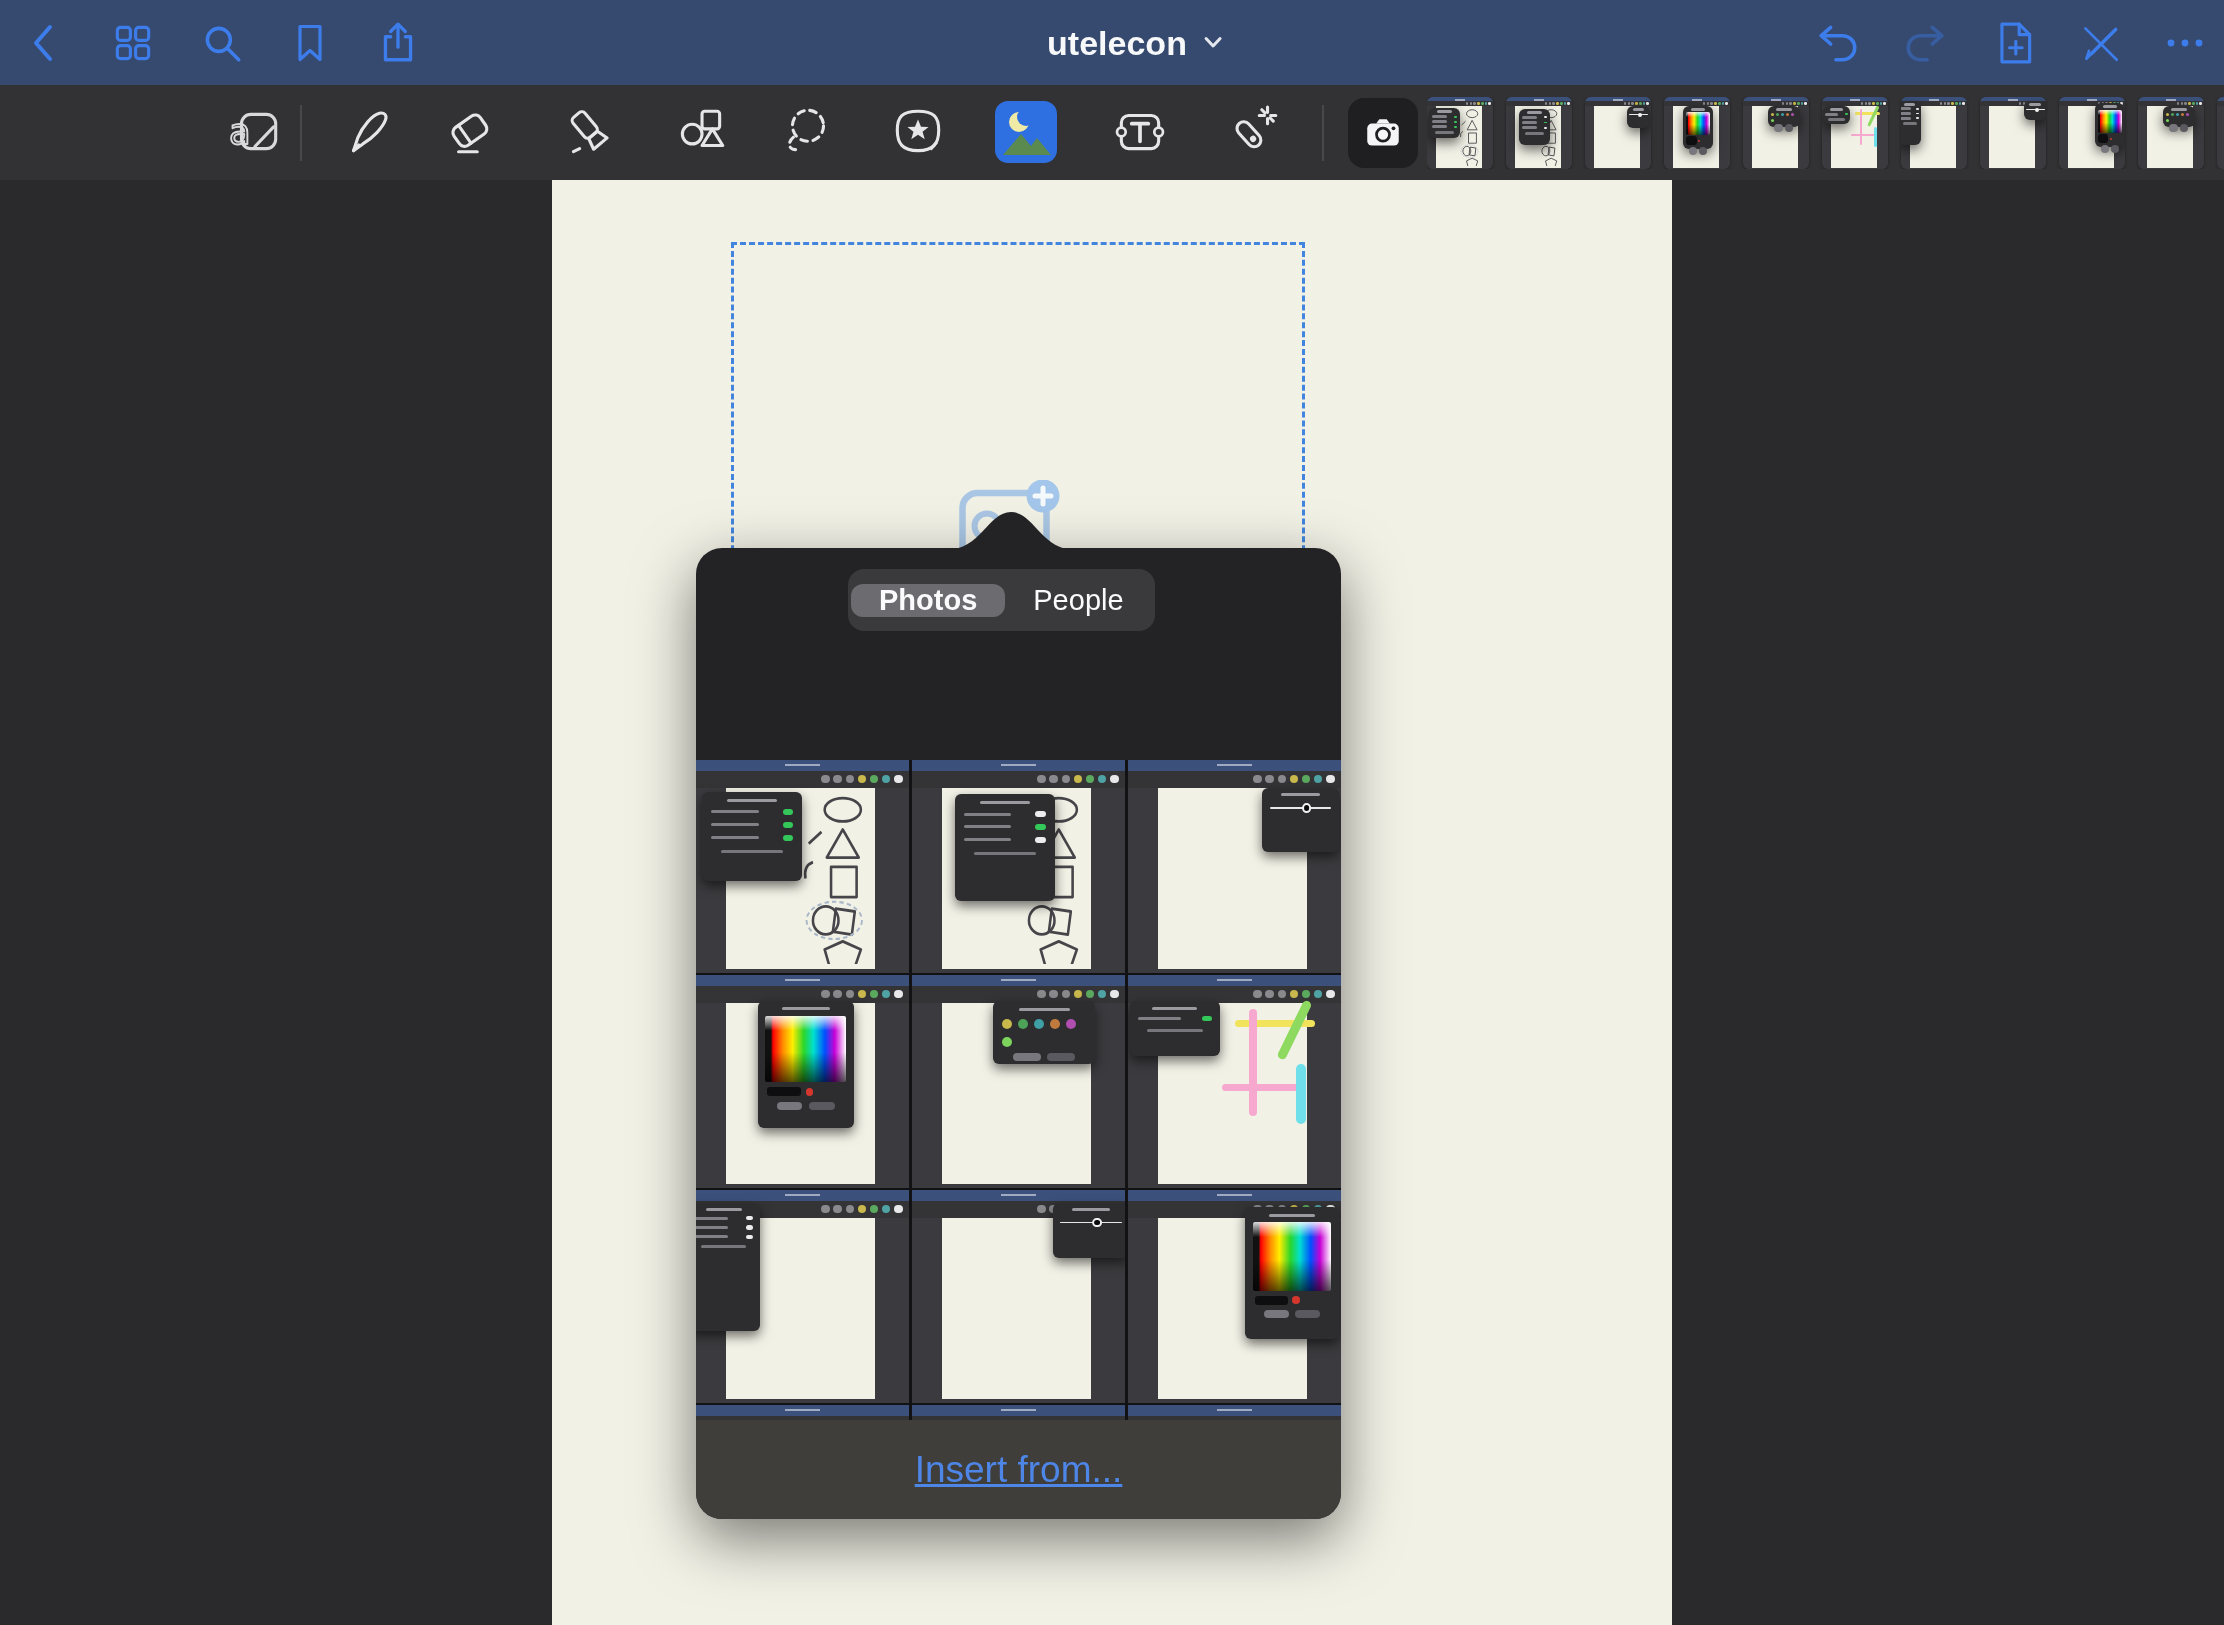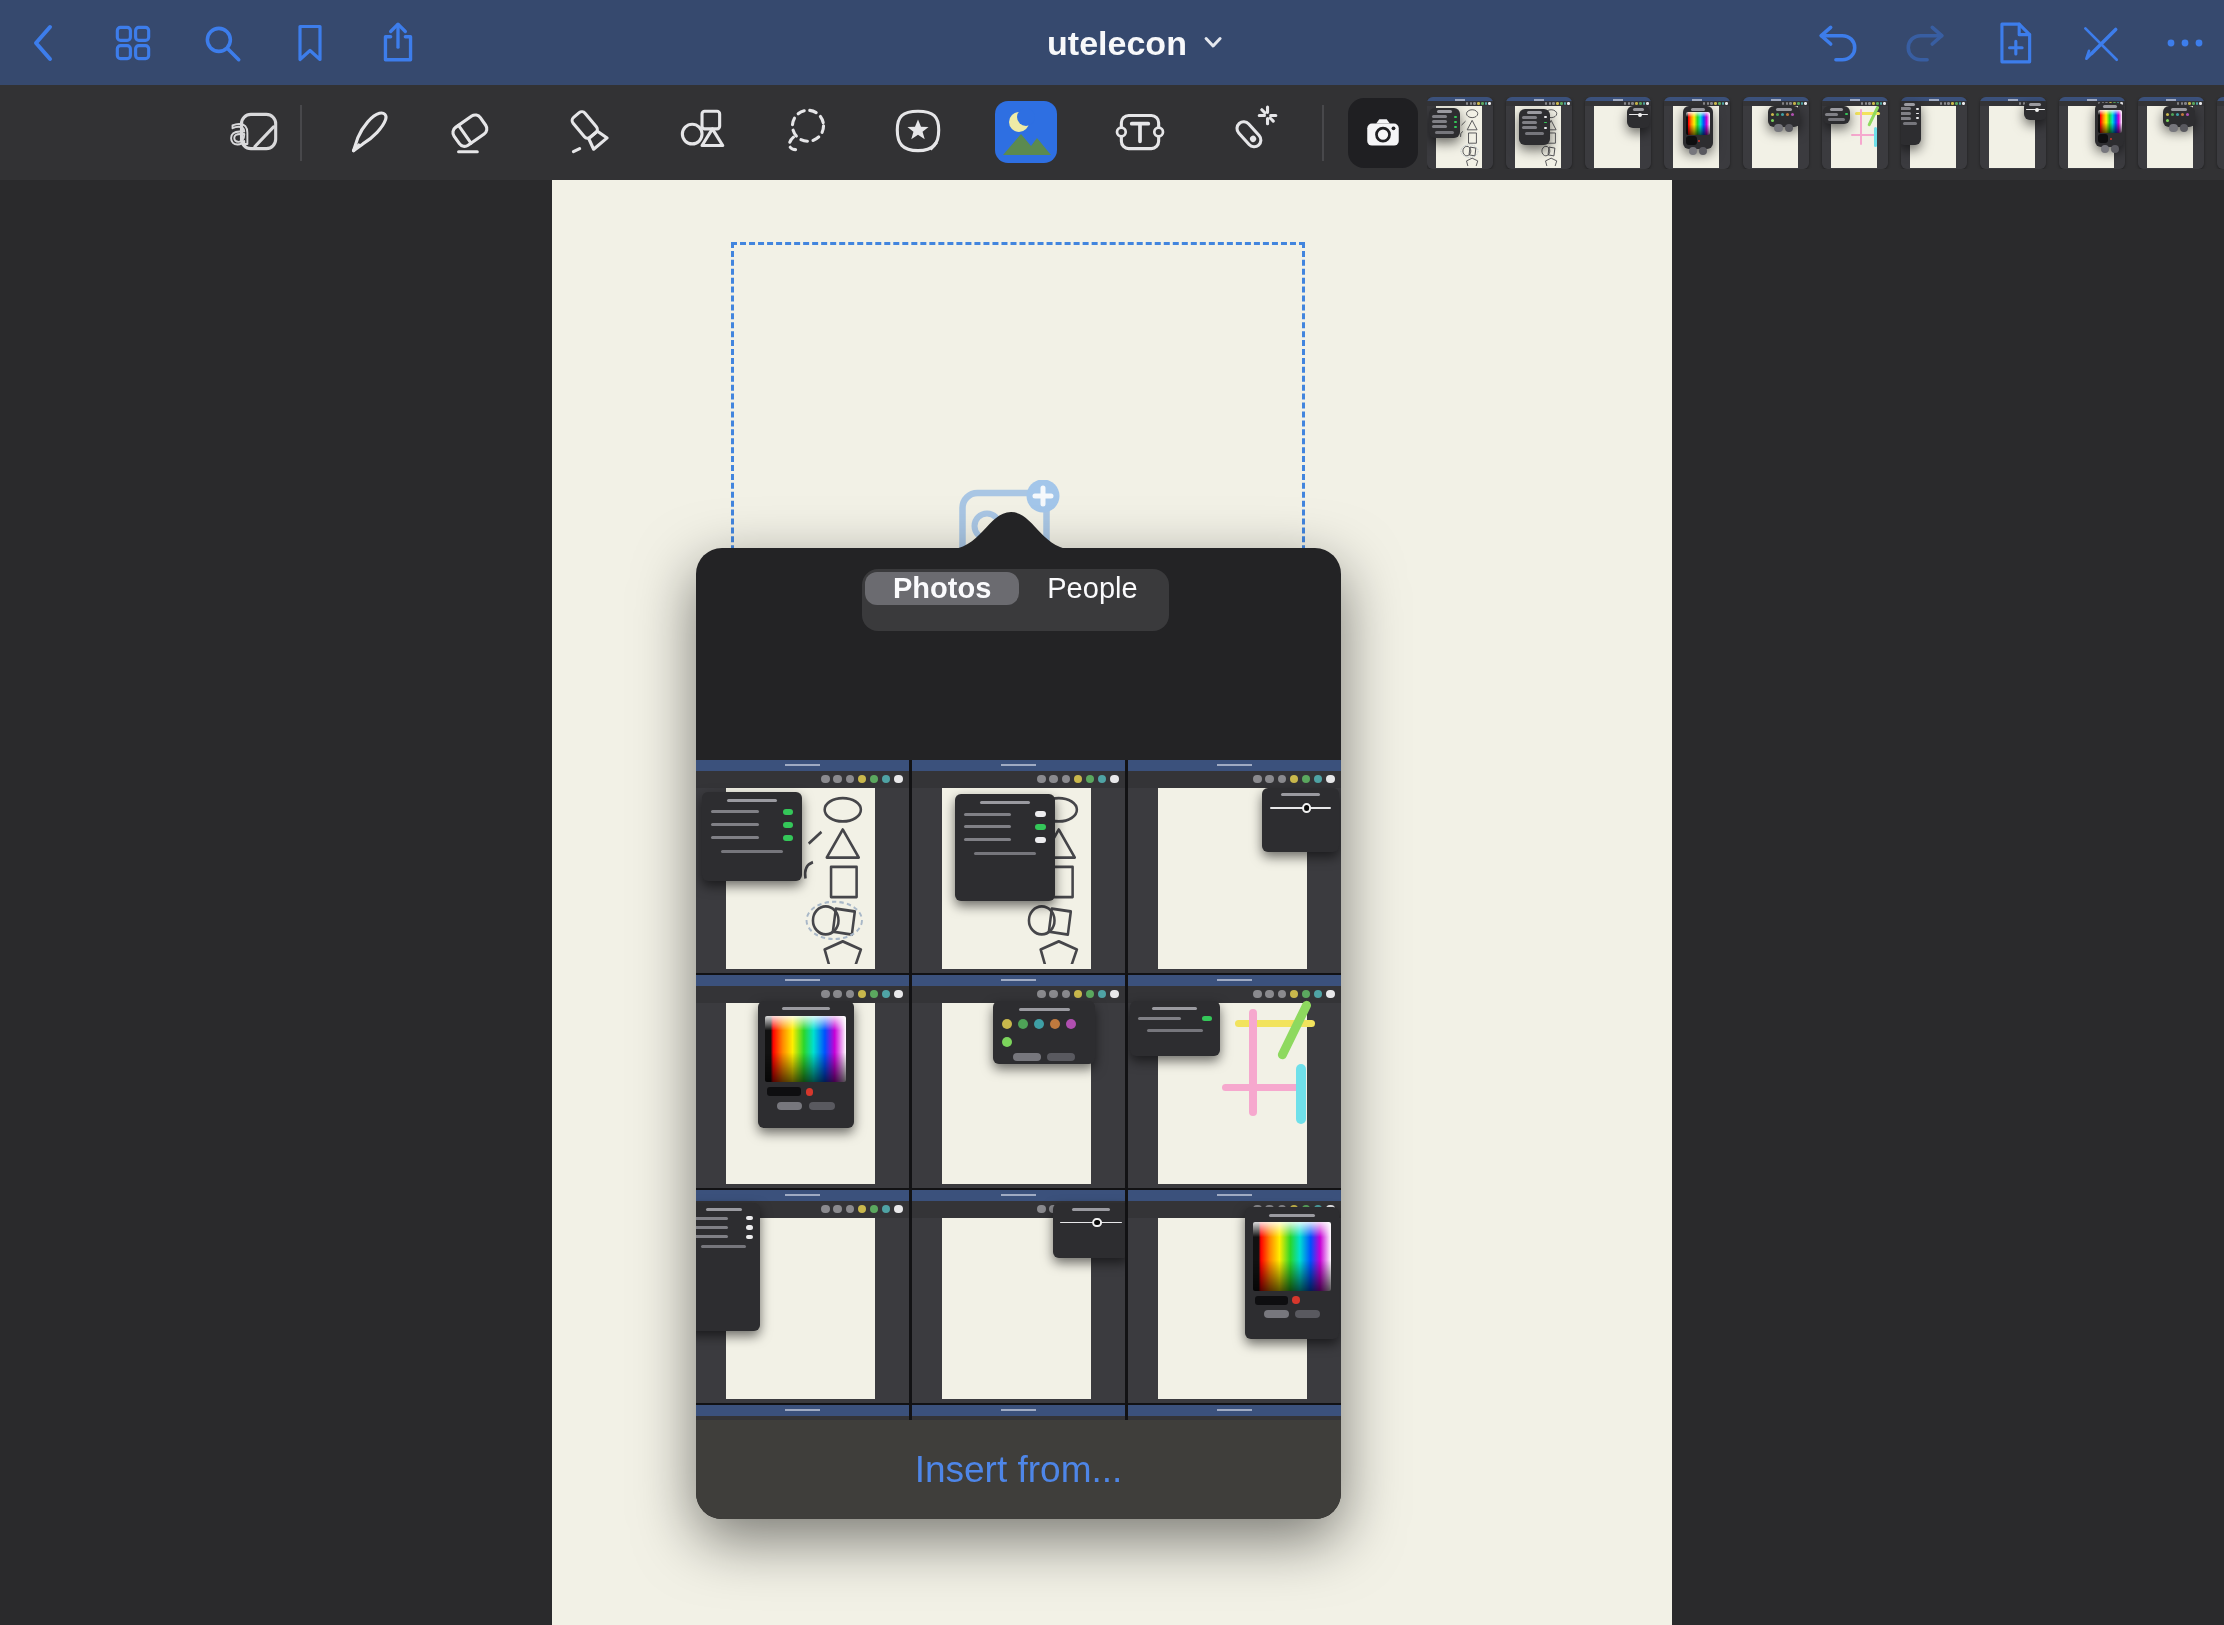--- a/index.html
+++ b/index.html
@@ -30,32 +30,32 @@
   
   .workspace{position:absolute;left:0;top:180px;width:2224px;height:1445px;background:#2A2A2C;}
   .page{position:absolute;left:552px;top:0;width:1120px;height:1445px;background:#F2F1E6;}
   .sel-rect{position:absolute;left:179px;top:62px;width:568px;height:330px;border:3px dashed #4285DE;z-index:4;}
   .ph-icon{position:absolute;left:402px;top:300px;z-index:5;}
   
   .popup{position:absolute;left:696px;top:548px;width:645px;height:971px;background:#232325;border-radius:26px;
     z-index:20;box-shadow:0 20px 60px rgba(0,0,0,.5);}
   .popup-arrow{position:absolute;left:250px;top:-39px;}
   .seg{position:absolute;left:152px;top:21px;height:62px;background:#3A3A3C;border-radius:16px;
-    display:flex;align-items:flex-start;padding:3px;box-sizing:border-box;margin-left:14px;}
+    display:flex;align-items:center;padding:3px;box-sizing:border-box;}
   .seg-item{display:flex;align-items:center;justify-content:center;padding:0 28px;color:#FBFBFD;
     font-size:29px;border-radius:12px;cursor:pointer;white-space:nowrap;}
   .seg-item.sel{background:#6B6B70;font-weight:700;}
   .searchbar{position:absolute;left:31px;top:131px;width:577px;height:80px;background:#454547;border-radius:18px;
     display:flex;align-items:center;gap:16px;padding-left:22px;box-sizing:border-box;cursor:text;}
   .searchbar .ph-text{color:#98989E;font-size:33px;}
   .grid{position:absolute;left:0;top:212px;width:645px;height:660px;background:#121214;overflow:hidden;}
   .cell{position:absolute;width:213px;height:213px;overflow:hidden;cursor:pointer;}
   .footer{position:absolute;left:0;top:872px;width:645px;height:99px;background:#3F3E3B;
     border-radius:0 0 26px 26px;display:flex;align-items:center;justify-content:center;cursor:pointer;}
-  .footer span{color:#4E86E8;font-size:37px;}
+  .footer span{color:#4E86E8;font-size:37px;text-decoration:underline;}
   
   .mini{position:absolute;inset:0;background:#3B3B3F;overflow:hidden;}
   .mini-top{position:absolute;left:0;right:0;top:0;height:5%;background:#3B517C;}
   .mini-top::after{content:"";position:absolute;left:42%;top:42%;width:16%;height:2px;background:#C3CADB;opacity:.75;}
   .mini-tools{position:absolute;left:0;right:0;top:5%;height:8%;background:#343437;}
   .mini-dotrow{position:absolute;right:3%;top:30%;height:40%;display:flex;gap:4%;align-items:center;width:44%;justify-content:flex-end;}
   .md{width:9%;aspect-ratio:1;border-radius:50%;flex:none;}
   .mini-page{position:absolute;left:14%;top:13%;width:70%;height:85%;background:#F2F1E6;}
   .mini-shapes{position:absolute;right:10%;top:14%;width:50%;height:82%;}
   .mp{position:absolute;background:#2D2D30;border-radius:6px;box-shadow:0 5px 12px rgba(0,0,0,.55);z-index:3;}

